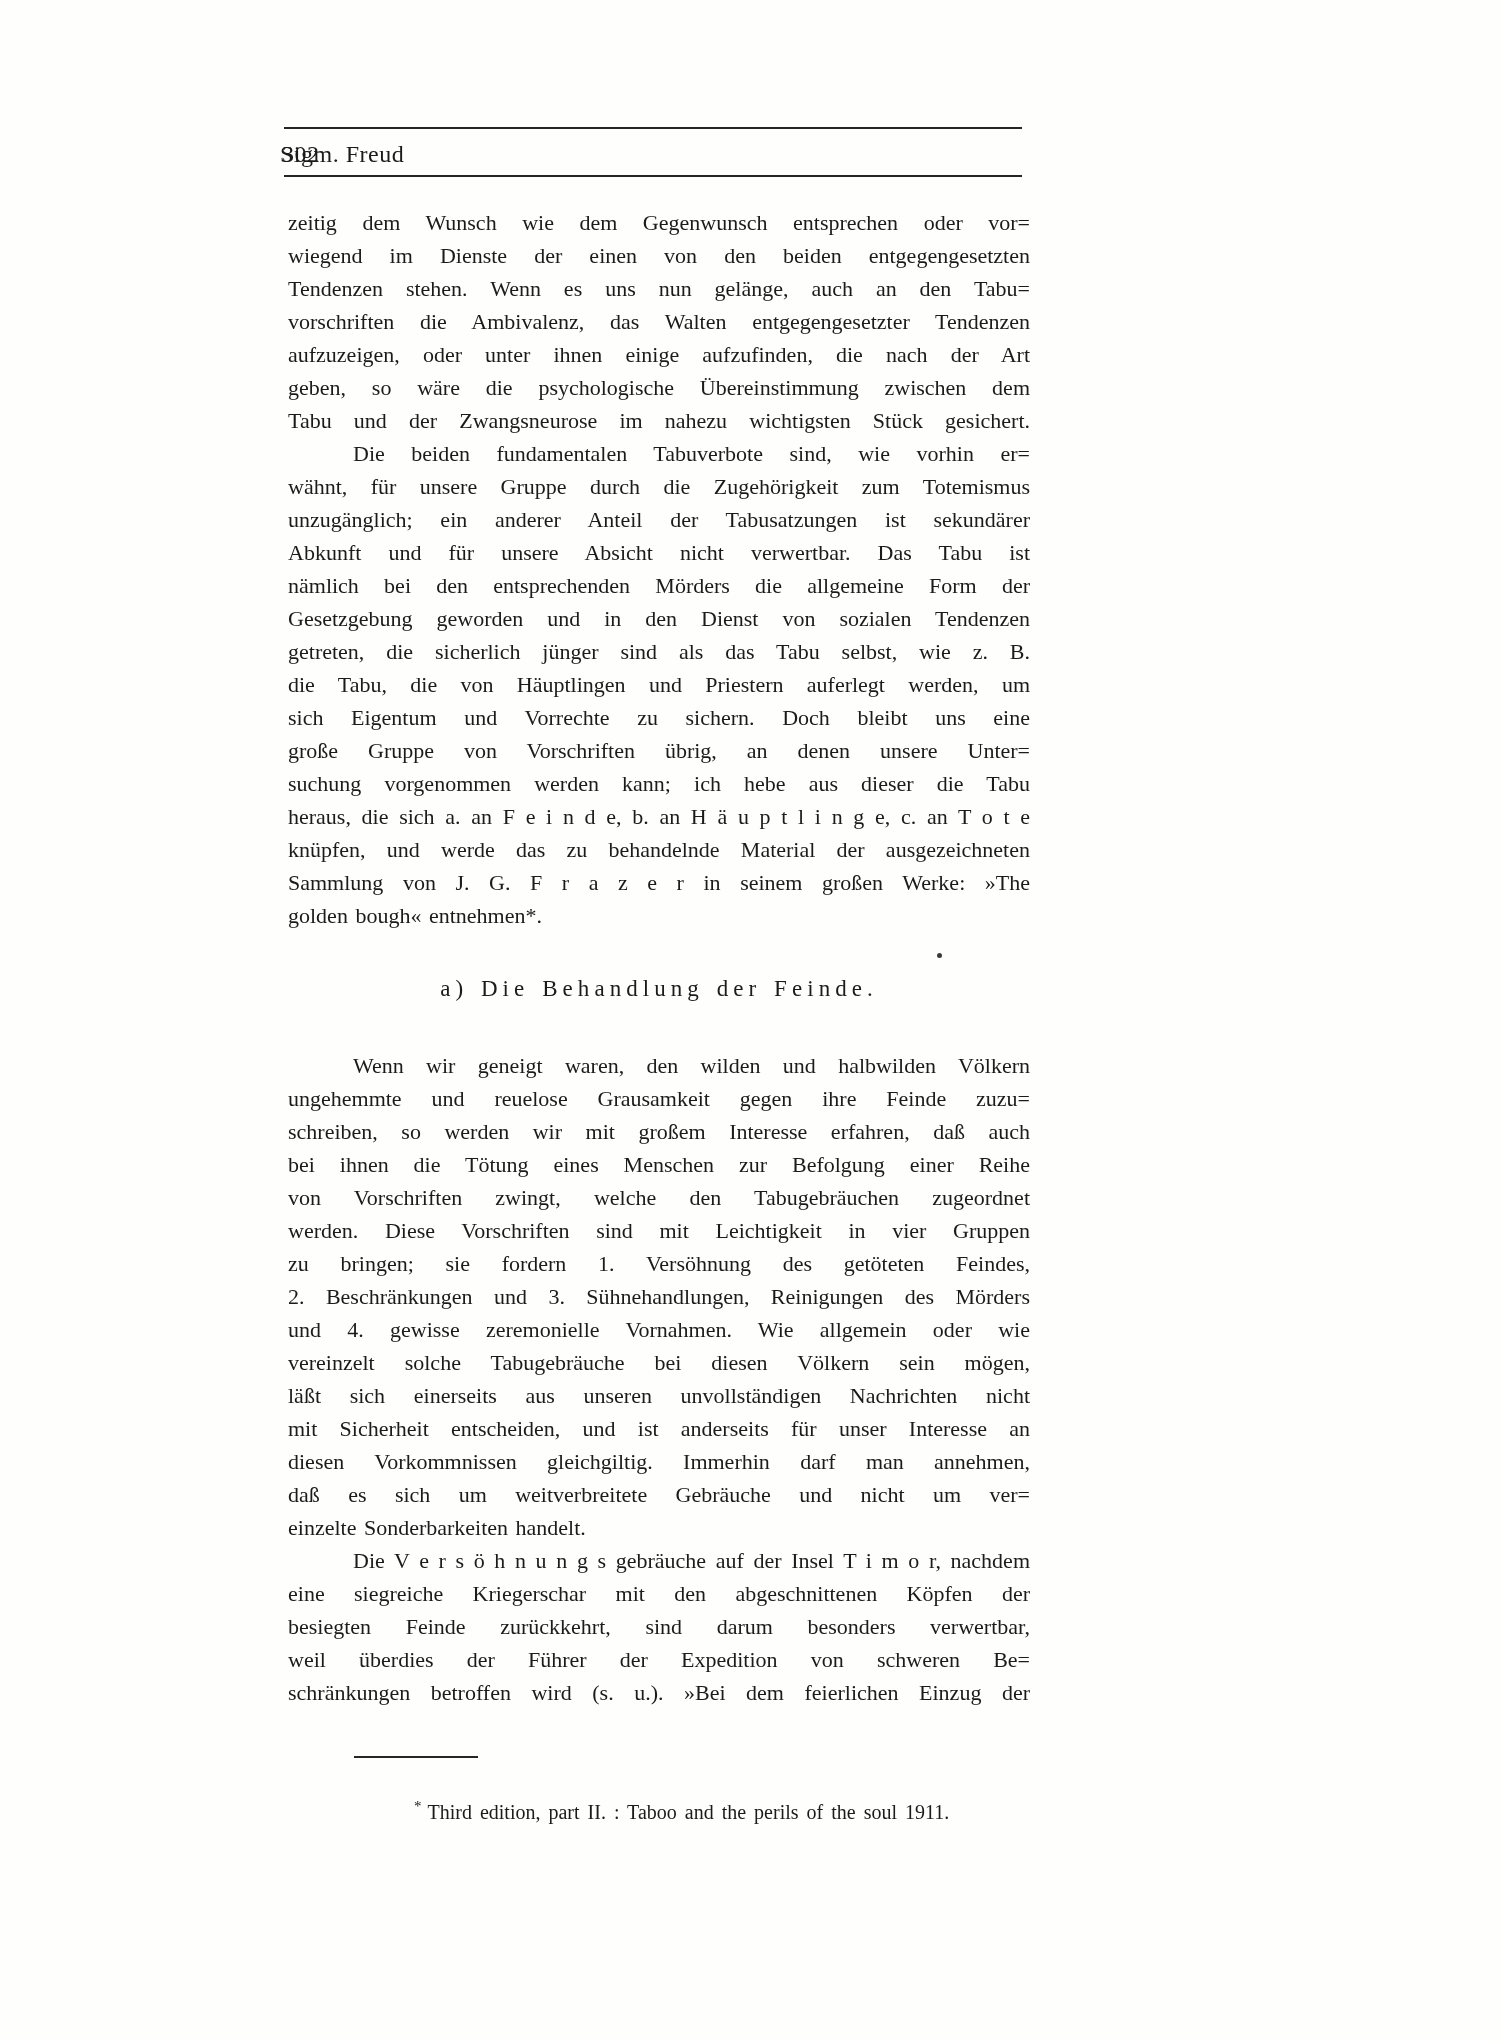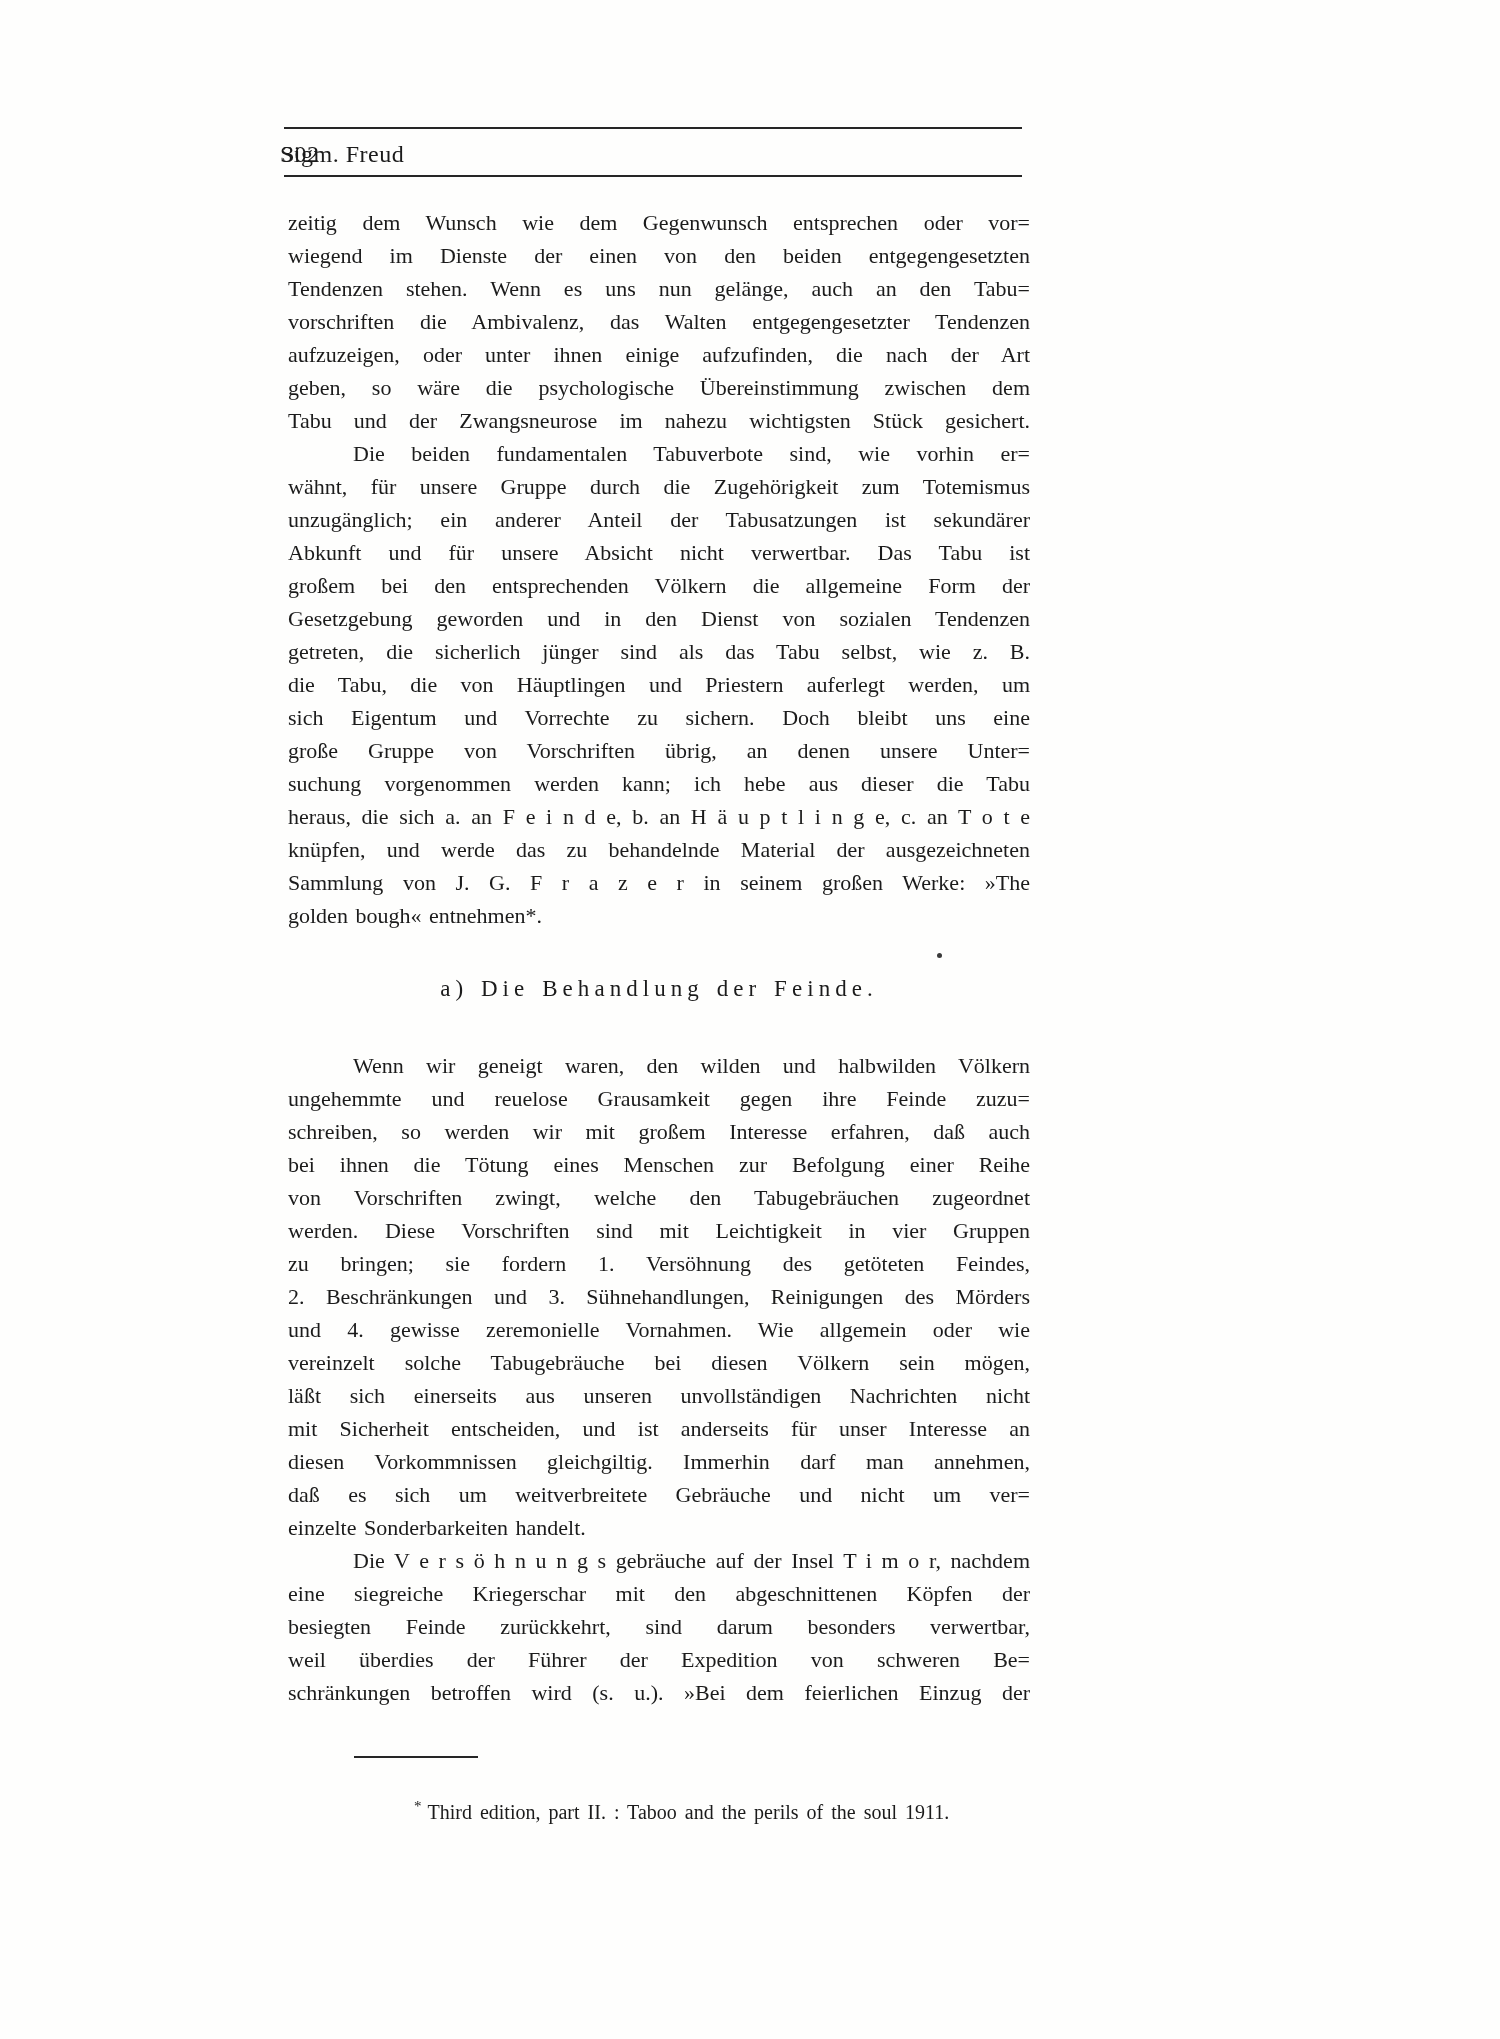--- a/index.html
+++ b/index.html
@@ -139,21 +139,21 @@
           <div class="line">vorschriften die Ambivalenz, das Walten entgegengesetzter Tendenzen</div>
           <div class="line">aufzuzeigen, oder unter ihnen einige aufzufinden, die nach der Art</div>
           <div class="line">geben, so wäre die psychologische Übereinstimmung zwischen dem</div>
           <div class="line">Tabu und der Zwangsneurose im nahezu wichtigsten Stück gesichert.</div>
         </div>
         <div class="para">
           <div class="line indent">Die beiden fundamentalen Tabuverbote sind, wie vorhin er=</div>
           <div class="line">wähnt, für unsere Gruppe durch die Zugehörigkeit zum Totemismus</div>
           <div class="line">unzugänglich; ein anderer Anteil der Tabusatzungen ist sekundärer</div>
           <div class="line">Abkunft und für unsere Absicht nicht verwertbar. Das Tabu ist</div>
-          <div class="line">großem bei den entsprechenden Völkern die allgemeine Form der</div>
+          <div class="line">nämlich bei den entsprechenden Mörders die allgemeine Form der</div>
           <div class="line">Gesetzgebung geworden und in den Dienst von sozialen Tendenzen</div>
           <div class="line">getreten, die sicherlich jünger sind als das Tabu selbst, wie z. B.</div>
           <div class="line">die Tabu, die von Häuptlingen und Priestern auferlegt werden, um</div>
           <div class="line">sich Eigentum und Vorrechte zu sichern. Doch bleibt uns eine</div>
           <div class="line">große Gruppe von Vorschriften übrig, an denen unsere Unter=</div>
           <div class="line">suchung vorgenommen werden kann; ich hebe aus dieser die Tabu</div>
           <div class="line">heraus, die sich a. an F e i n d e, b. an H ä u p t l i n g e, c. an T o t e</div>
           <div class="line">knüpfen, und werde das zu behandelnde Material der ausgezeichneten</div>
           <div class="line">Sammlung von J. G. F r a z e r in seinem großen Werke: »The</div>
           <div class="line last">golden bough« entnehmen*.</div>

